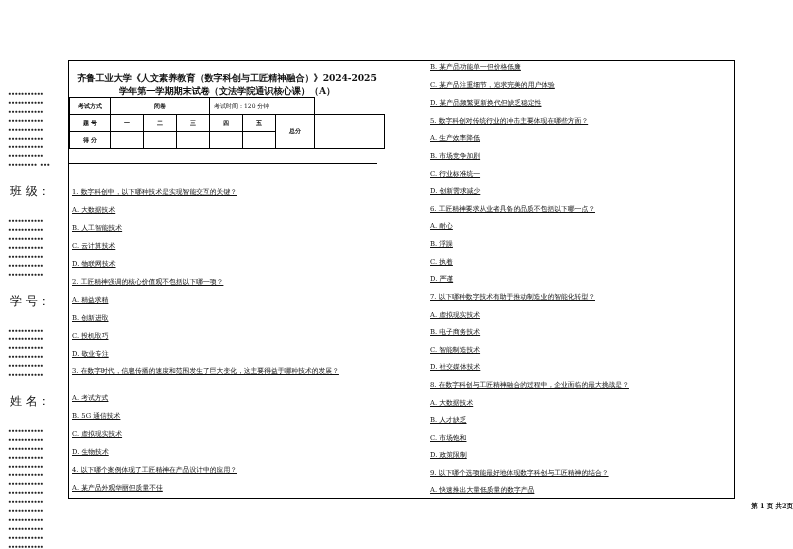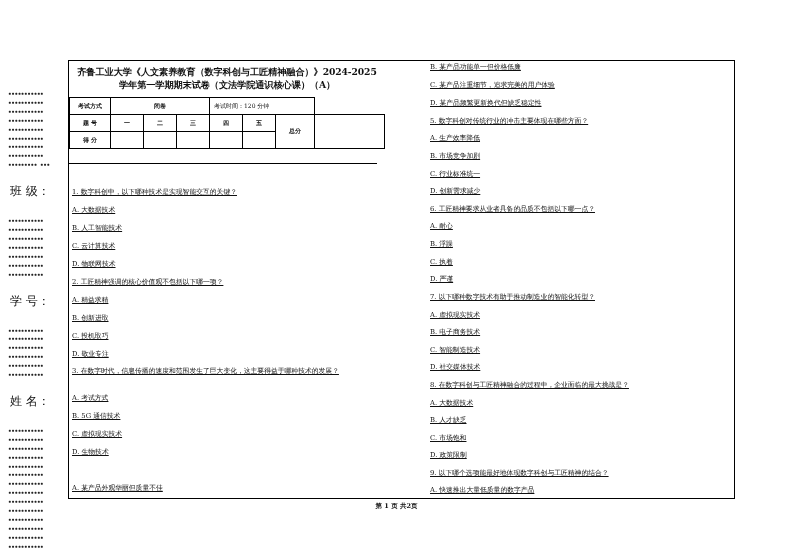--- a/index.html
+++ b/index.html
@@ -7,29 +7,29 @@
          font-family:"DejaVu Serif", "Liberation Serif", serif; color:#111; }
   .binding { position:absolute; left:8px; top:90px; width:58px; }
   .dots { font-family:"DejaVu Sans Mono", monospace; font-size:6px; line-height:8.9px;
           letter-spacing:-0.4px; color:#222; white-space:nowrap; font-weight:bold; }
   .bind-label { font-size:12px; line-height:11px; margin:16px 0 20px 2px; color:#111; }
   .frame { position:absolute; left:68px; top:60px; width:667px; height:439px;
            border:1.5px solid #000; box-sizing:border-box; }
   .col-left { position:absolute; left:0; top:0; width:316px; height:100%; }
   .col-right { position:absolute; left:358px; top:0; width:300px; height:100%; }
   .title { font-weight:bold; font-size:9.2px; line-height:13px; text-align:center;
-           margin-top:4px; letter-spacing:-0.1px; }
+           margin-top:10px; letter-spacing:-0.1px; }
   table.score { position:absolute; left:0; top:36px; width:316px; border-collapse:collapse;
                 font-size:6px; }
   table.score td { border:1px solid #000; height:16px; text-align:center; padding:0; }
   table.score td.lab { font-weight:bold; }
   .sep { position:absolute; left:0; top:102px; width:308px; border-top:1px solid #000; }
   .q { position:absolute; left:3px; font-size:6.8px; line-height:11px; white-space:nowrap;text-decoration:underline; }
   .q.wrap { white-space:normal; width:305px; }
-  .footer { position:absolute; left:0; width:793px; top:502px; text-align:center;
+  .footer { position:absolute; left:0; width:793px; top:502px; text-align:right;
             font-size:6.5px; font-weight:bold; }
 </style>
 </head>
 <body>
 
 <div class="binding">
   <div class="dots">•••••••••••<br>•••••••••••<br>•••••••••••<br>•••••••••••<br>•••••••••••<br>•••••••••••<br>•••••••••••<br>•••••••••••<br>••••••••• •••</div>
   <div class="bind-label">班 级：</div>
   <div class="dots">•••••••••••<br>•••••••••••<br>•••••••••••<br>•••••••••••<br>•••••••••••<br>•••••••••••<br>•••••••••••</div>
   <div class="bind-label">学 号：</div>
@@ -84,20 +84,21 @@
     <div class="q" style="top:216px">2. 工匠精神强调的核心价值观不包括以下哪一项？</div>
     <div class="q" style="top:234px">A. 精益求精</div>
     <div class="q" style="top:252px">B. 创新进取</div>
     <div class="q" style="top:270px">C. 投机取巧</div>
     <div class="q" style="top:288px">D. 敬业专注</div>
     <div class="q wrap" style="top:305px">3. 在数字时代，信息传播的速度和范围发生了巨大变化，这主要得益于哪种技术的发展？</div>
     <div class="q" style="top:332px">A. 考试方式</div>
     <div class="q" style="top:350px">B. 5G 通信技术</div>
     <div class="q" style="top:368px">C. 虚拟现实技术</div>
     <div class="q" style="top:386px">D. 生物技术</div>
+    <div class="q" style="top:404px">4. 以下哪个案例体现了工匠精神在产品设计中的应用？</div>
     <div class="q" style="top:422px">A. 某产品外观华丽但质量不佳</div>
   </div>
 
   <div class="col-right">
     <div class="q" style="top:1px">B. 某产品功能单一但价格低廉</div>
     <div class="q" style="top:19px">C. 某产品注重细节，追求完美的用户体验</div>
     <div class="q" style="top:37px">D. 某产品频繁更新换代但缺乏稳定性</div>
     <div class="q" style="top:55px">5. 数字科创对传统行业的冲击主要体现在哪些方面？</div>
     <div class="q" style="top:72px">A. 生产效率降低</div>
     <div class="q" style="top:90px">B. 市场竞争加剧</div>

